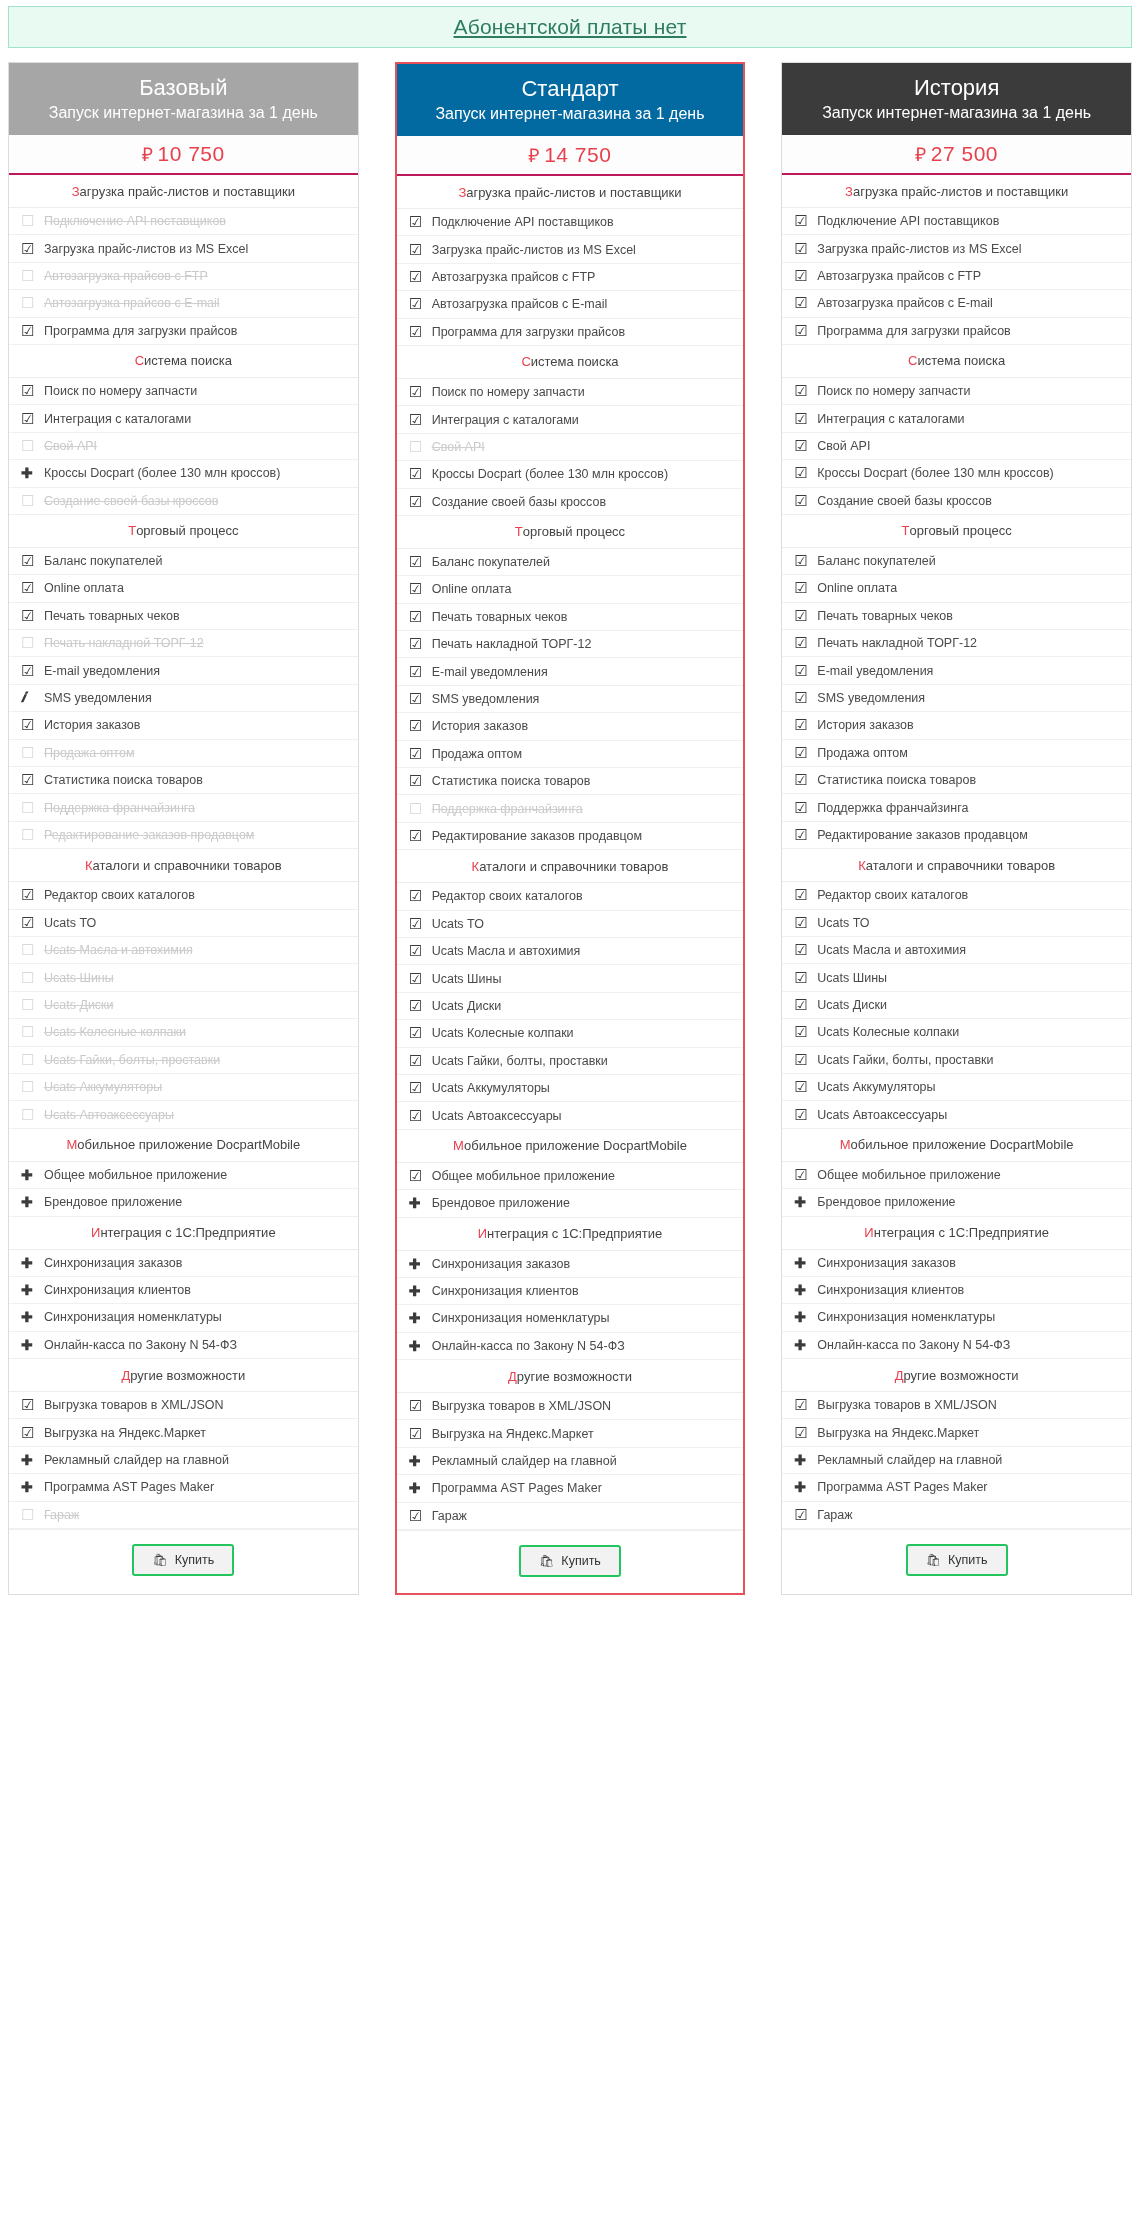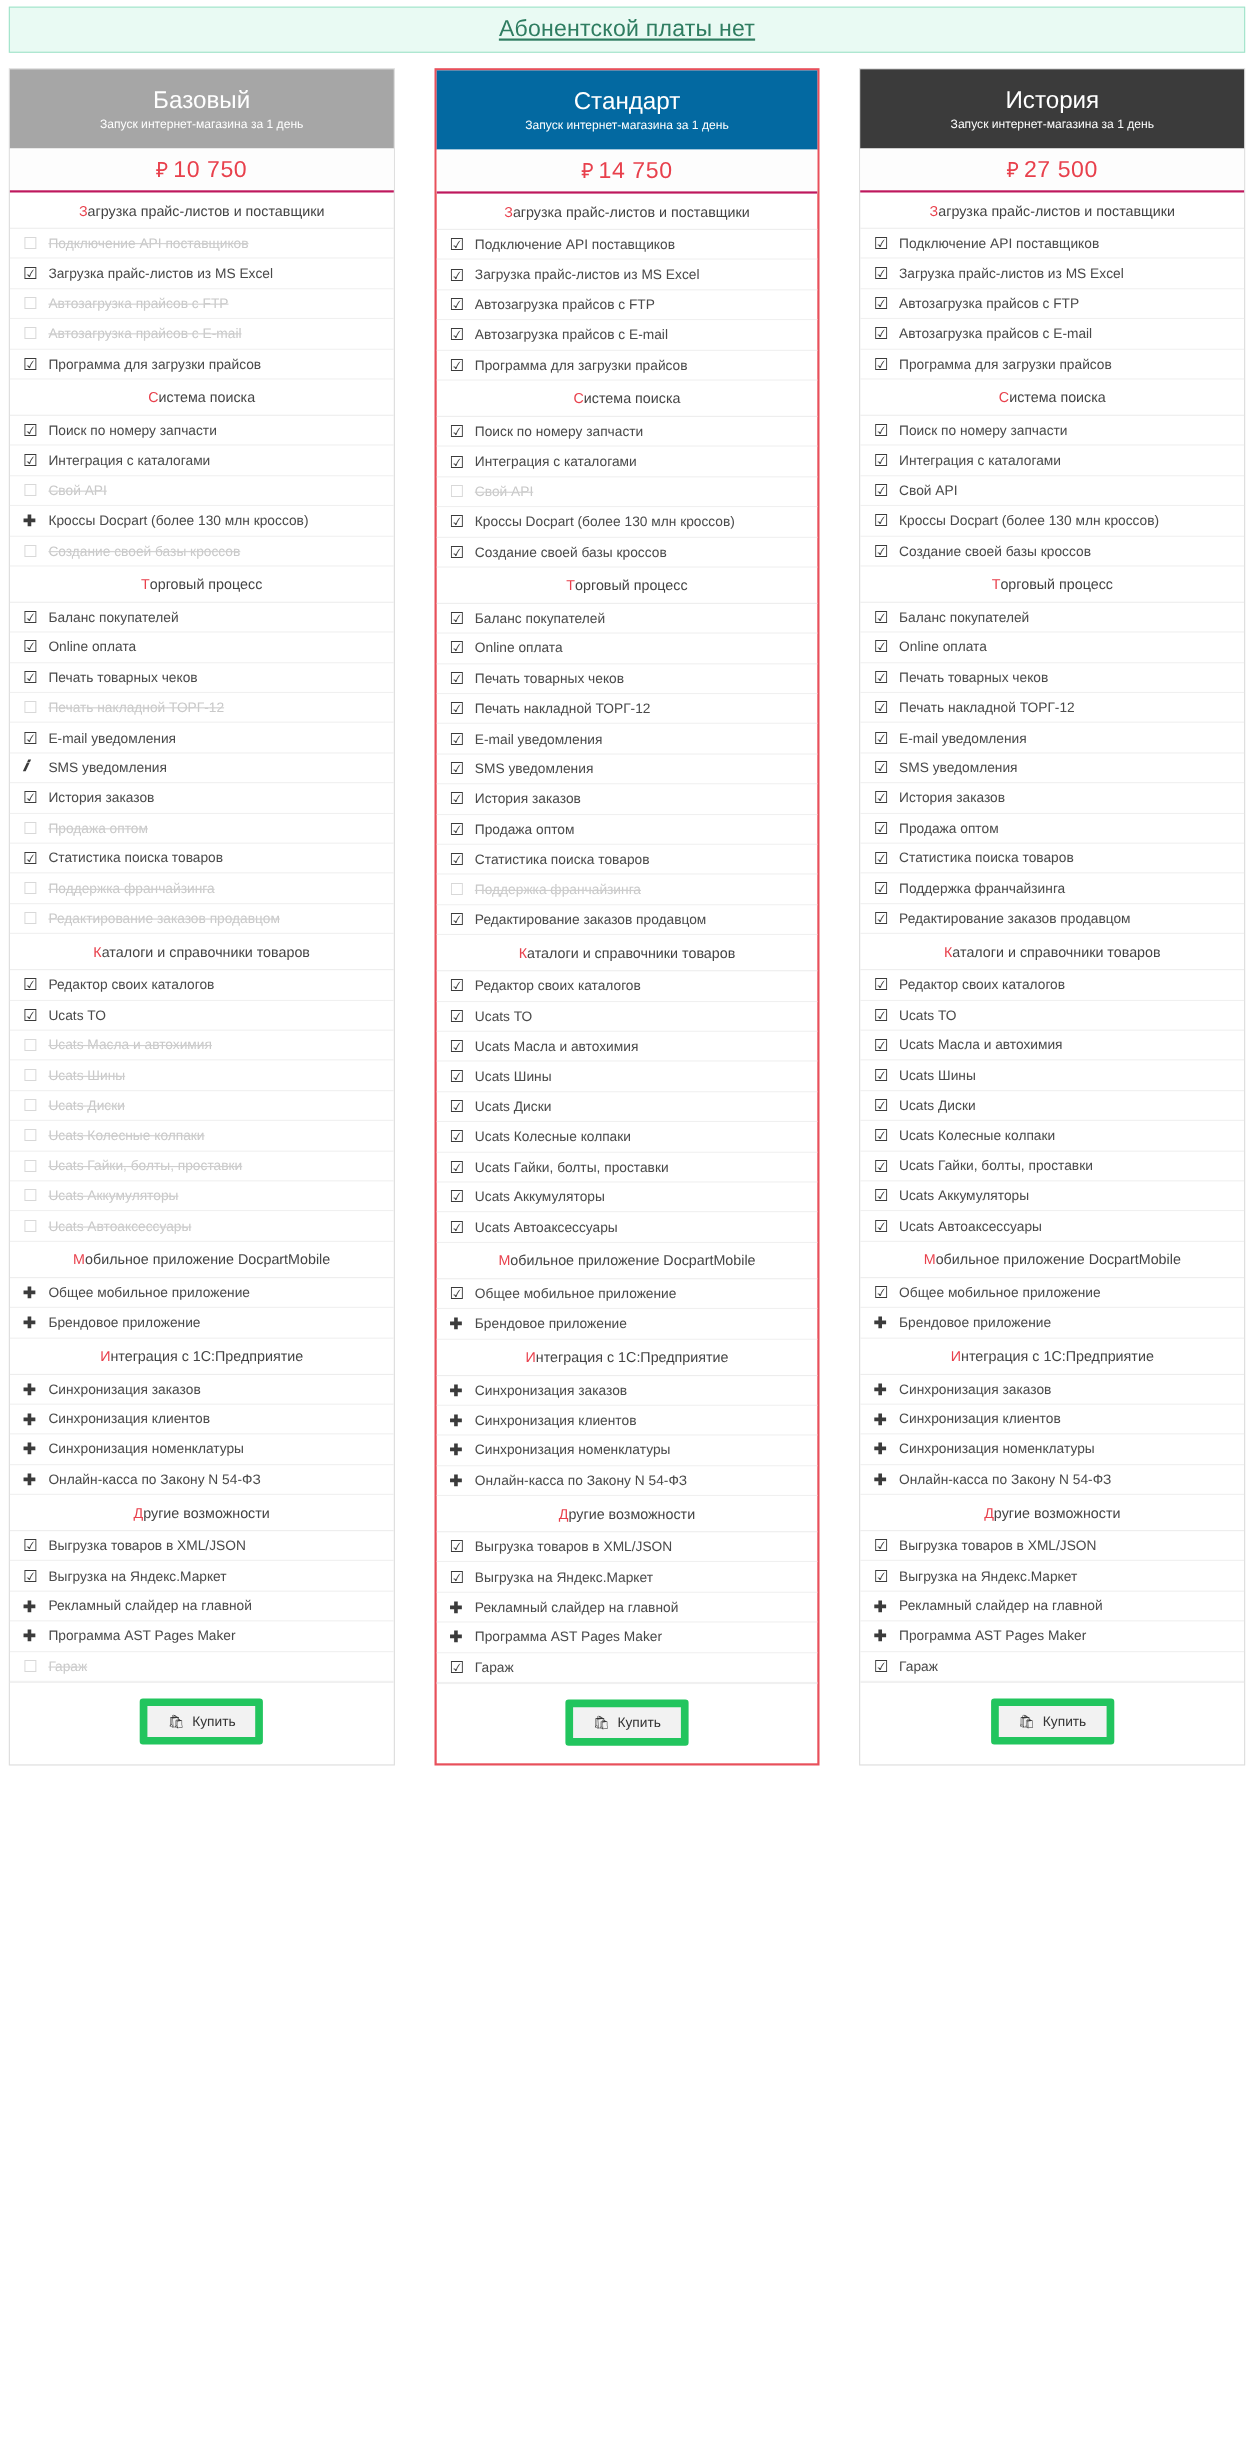--- a/index.html
+++ b/index.html
@@ -41,21 +41,21 @@
 
   .plan-head {
     height:72px;
     display:flex;
     flex-direction:column;
     align-items:center;
     justify-content:center;
     gap:5px;
   }
   .plan-head .title { font-size:22px; line-height:1; }
-  .plan-head .sub { font-size:11px; }
+  .plan-head .sub { font-size:16px; }
 
   .basic .plan-head { background:#a6a6a6; color:#ffffff; }
   .standard .plan-head { background:#0369a1; color:#ffffff; }
   .wholesale .plan-head { background:#3b3b3b; color:#ffffff; }
 
   .price-row {
     height:40px;
     display:flex;
     align-items:center;
     justify-content:center;
@@ -113,21 +113,21 @@
 
   .buy-wrap {
     padding:14px 0 16px 0;
     display:flex;
     align-items:center;
     justify-content:center;
     border-top:1px solid #f0f0f0;
   }
   .buy-btn {
     background:#f2f2f2;
-    border:7px solid #22c55e;
+    border:2px solid #22c55e;
     border-radius:3px;
     color:#333;
     font-size:12.5px;
     padding:7px 18px;
     display:inline-flex;
     align-items:center;
     gap:7px;
     cursor:pointer;
     font-family:"Liberation Sans", sans-serif;
   }

